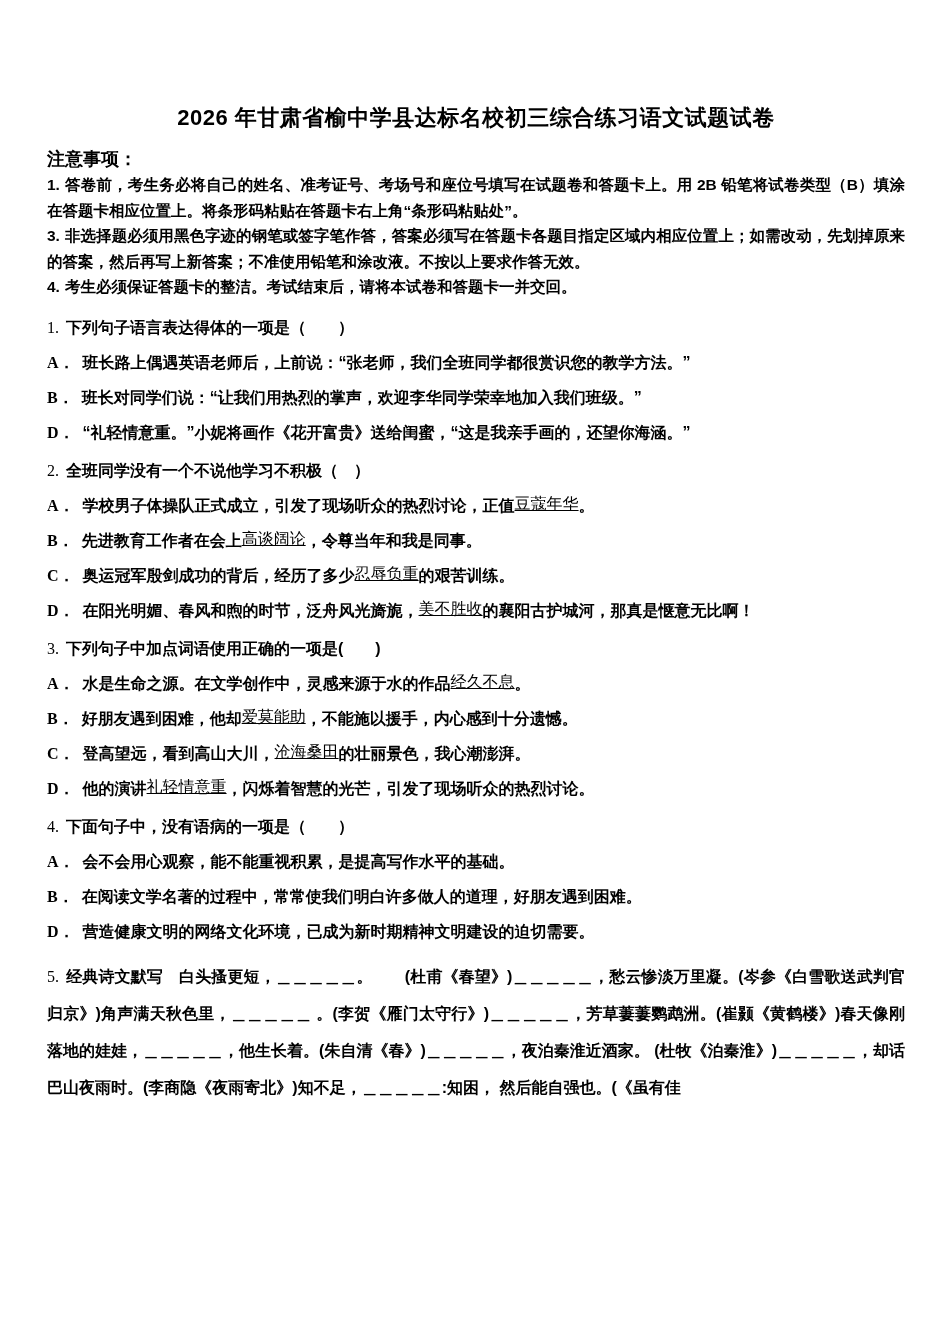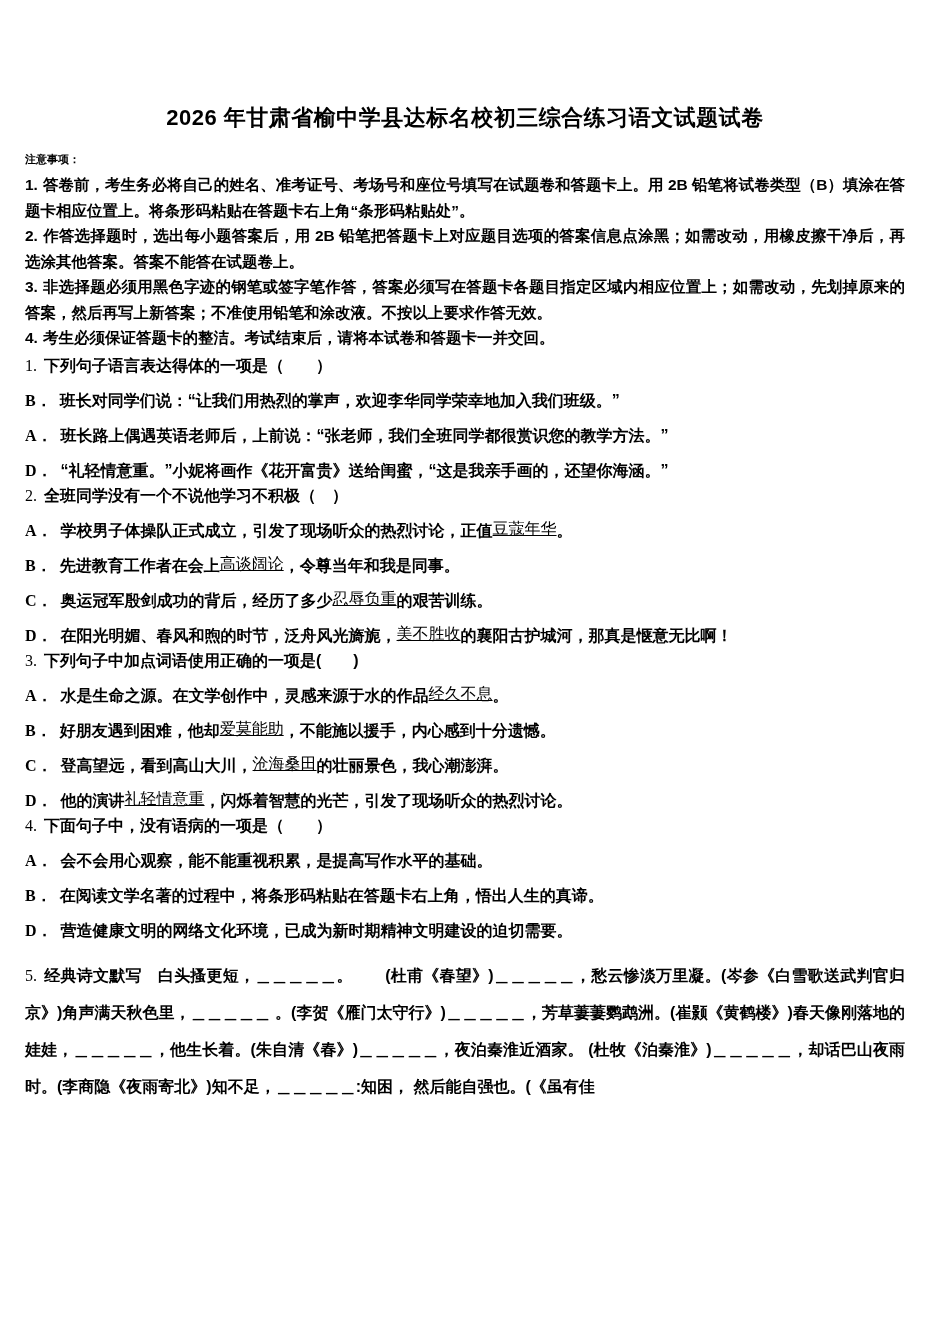--- a/index.html
+++ b/index.html
@@ -4,53 +4,53 @@
 <style>
   html, body { margin: 0; padding: 0; background: #ffffff; }
   .page {
     position: relative;
     width: 950px;
     height: 1344px;
     margin: 0 auto;
     background: #ffffff;
     color: #000000;
     box-sizing: border-box;
-    padding: 104px 45px 0 25px;
+    padding: 104px 45px 0 47px;
     font-family: "Liberation Sans", sans-serif;
     font-weight: bold;
     font-size: 16px;
     overflow: hidden;
   }
   .title {
     font-size: 22px;
     font-weight: bold;
     text-align: center;
     margin: 0 0 15px 0;
     line-height: 27px;
     letter-spacing: 0.5px;
   }
   .notice-head {
     margin: 0;
-    font-size: 11px;
+    font-size: 18px;
     line-height: 26px;
   }
   .notice-item {
     margin: 0;
     font-size: 15.5px;
     line-height: 25.5px;
     text-align: justify;
   }
   .notice-item .num { margin-right: 5px; }
   .section-head {
     margin: 26px 0 0 0;
     font-size: 16.5px;
     line-height: 20px;
   }
   .stem {
-    margin: 5px 0 0 0;
+    margin: 18px 0 0 0;
     line-height: 20px;
   }
   .qnum {
     font-family: "Liberation Serif", serif;
     font-weight: normal;
     margin-right: 7px;
   }
   .option {
     margin: 15px 0 0 0;
     line-height: 20px;
@@ -77,43 +77,42 @@
 </head>
 <body>
 
 <div class="page">
 
   <h1 class="title">2026 年甘肃省榆中学县达标名校初三综合练习语文试题试卷</h1>
 
   <div>
     <p class="notice-head">注意事项：</p>
     <p class="notice-item"><span class="num">1.</span><span>答卷前，考生务必将自己的姓名、准考证号、考场号和座位号填写在试题卷和答题卡上。用 2B 铅笔将试卷类型（B）填涂在答题卡相应位置上。将条形码粘贴在答题卡右上角“条形码粘贴处”。</span></p>
-    <p class="notice-item"><span class="num">2.</span><span>作答选择题时，选出每小题答案后，用 2B 铅笔把答题卡上对应题目选项的答案信息点涂黑；如需改动，用橡皮擦干净后，再选涂其他答案。答案不能答在试题卷上。</span></p>
     <p class="notice-item"><span class="num">3.</span><span>非选择题必须用黑色字迹的钢笔或签字笔作答，答案必须写在答题卡各题目指定区域内相应位置上；如需改动，先划掉原来的答案，然后再写上新答案；不准使用铅笔和涂改液。不按以上要求作答无效。</span></p>
     <p class="notice-item"><span class="num">4.</span><span>考生必须保证答题卡的整洁。考试结束后，请将本试卷和答题卡一并交回。</span></p>
   </div>
 
 
   <p class="stem"><span class="qnum">1.</span><span>下列句子语言表达得体的一项是（　　）</span></p>
+  <p class="option"><span class="opt-label">A．</span><span>班长路上偶遇英语老师后，上前说：“张老师，我们全班同学都很赏识您的教学方法。”</span><span class="em-word"></span><span></span></p>
   <p class="option"><span class="opt-label">B．</span><span>班长对同学们说：“让我们用热烈的掌声，欢迎李华同学荣幸地加入我们班级。”</span><span class="em-word"></span><span></span></p>
-  <p class="option"><span class="opt-label">A．</span><span>班长路上偶遇英语老师后，上前说：“张老师，我们全班同学都很赏识您的教学方法。”</span><span class="em-word"></span><span></span></p>
   <p class="option"><span class="opt-label">D．</span><span>“礼轻情意重。”小妮将画作《花开富贵》送给闺蜜，“这是我亲手画的，还望你海涵。”</span><span class="em-word"></span><span></span></p>
 
   <p class="stem"><span class="qnum">2.</span><span>全班同学没有一个不说他学习不积极（　）</span></p>
   <p class="option"><span class="opt-label">A．</span><span>学校男子体操队正式成立，引发了现场听众的热烈讨论，正值</span><span class="em-word">豆蔻年华</span><span>。</span></p>
   <p class="option"><span class="opt-label">B．</span><span>先进教育工作者在会上</span><span class="em-word">高谈阔论</span><span>，令尊当年和我是同事。</span></p>
   <p class="option"><span class="opt-label">C．</span><span>奥运冠军殷剑成功的背后，经历了多少</span><span class="em-word">忍辱负重</span><span>的艰苦训练。</span></p>
   <p class="option"><span class="opt-label">D．</span><span>在阳光明媚、春风和煦的时节，泛舟风光旖旎，</span><span class="em-word">美不胜收</span><span>的襄阳古护城河，那真是惬意无比啊！</span></p>
 
   <p class="stem"><span class="qnum">3.</span><span>下列句子中加点词语使用正确的一项是(　　)</span></p>
   <p class="option"><span class="opt-label">A．</span><span>水是生命之源。在文学创作中，灵感来源于水的作品</span><span class="em-word">经久不息</span><span>。</span></p>
   <p class="option"><span class="opt-label">B．</span><span>好朋友遇到困难，他却</span><span class="em-word">爱莫能助</span><span>，不能施以援手，内心感到十分遗憾。</span></p>
   <p class="option"><span class="opt-label">C．</span><span>登高望远，看到高山大川，</span><span class="em-word">沧海桑田</span><span>的壮丽景色，我心潮澎湃。</span></p>
   <p class="option"><span class="opt-label">D．</span><span>他的演讲</span><span class="em-word">礼轻情意重</span><span>，闪烁着智慧的光芒，引发了现场听众的热烈讨论。</span></p>
 
   <p class="stem"><span class="qnum">4.</span><span>下面句子中，没有语病的一项是（　　）</span></p>
   <p class="option"><span class="opt-label">A．</span><span>会不会用心观察，能不能重视积累，是提高写作水平的基础。</span><span class="em-word"></span><span></span></p>
-  <p class="option"><span class="opt-label">B．</span><span>在阅读文学名著的过程中，将条形码粘贴在答题卡右上角，悟出人生的真谛。</span><span class="em-word"></span><span></span></p>
+  <p class="option"><span class="opt-label">B．</span><span>在阅读文学名著的过程中，常常使我们明白许多做人的道理，好朋友遇到困难。</span><span class="em-word"></span><span></span></p>
   <p class="option"><span class="opt-label">D．</span><span>营造健康文明的网络文化环境，已成为新时期精神文明建设的迫切需要。</span><span class="em-word"></span><span></span></p>
 
   <p class="q5"><span class="qnum">5.</span><span>经典诗文默写　白头搔更短，＿＿＿＿＿。　　(杜甫《春望》)＿＿＿＿＿，愁云惨淡万里凝。(岑参《白雪歌送武判官归京》)角声满天秋色里，＿＿＿＿＿ 。(李贺《雁门太守行》)＿＿＿＿＿，芳草萋萋鹦鹉洲。(崔颢《黄鹤楼》)春天像刚落地的娃娃，＿＿＿＿＿，他生长着。(朱自清《春》)＿＿＿＿＿，夜泊秦淮近酒家。 (杜牧《泊秦淮》)＿＿＿＿＿，却话巴山夜雨时。(李商隐《夜雨寄北》)知不足，＿＿＿＿＿:知困， 然后能自强也。(《虽有佳</span></p>
 
 </div>
 
 </body></html>

